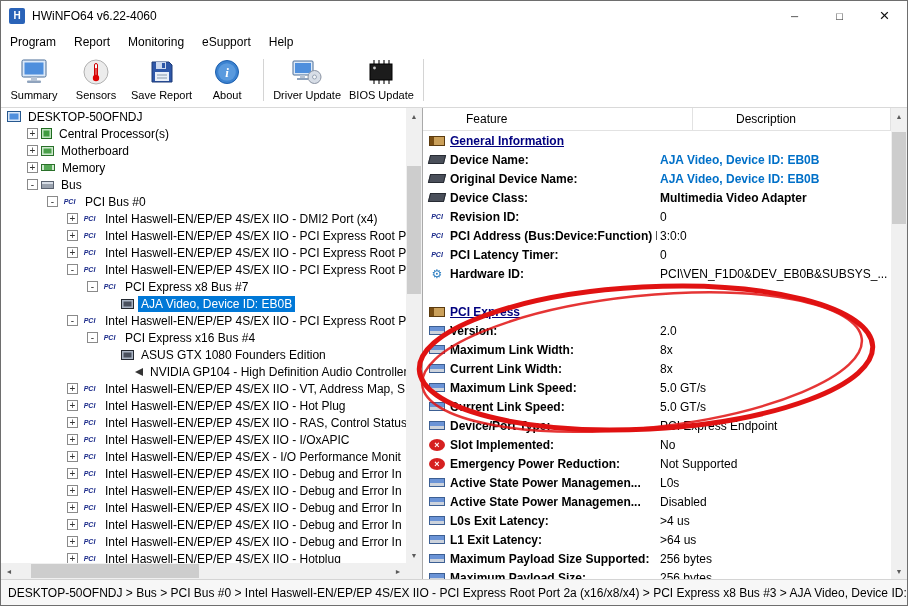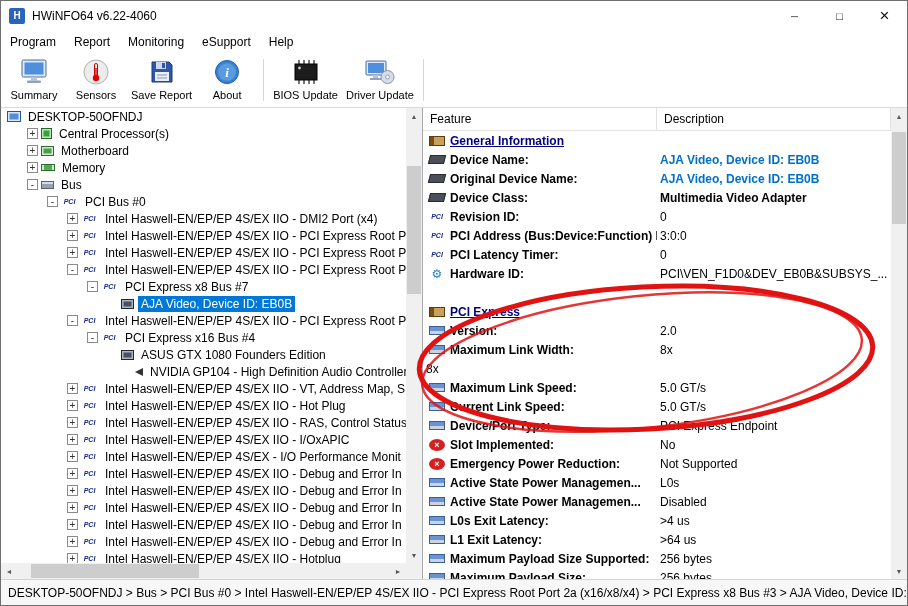--- a/index.html
+++ b/index.html
@@ -54,21 +54,21 @@
   .i-pcie { width:14px; height:9px; background:linear-gradient(180deg,#6a93d6 55%,#cdd3dc 45%); border:1px solid #3c5f93; }
   .i-redx { width:12px; height:12px; border-radius:50%; background:#d62020; color:#fff; font:bold 9px/12px "Liberation Sans",sans-serif; text-align:center; }
 
   
   .splitter { width:1px; background:#a9a9a9; flex:none; }
 
   
   .detail-panel { flex:1; position:relative; font-size:12px; }
   .detail-header { position:absolute; left:0; right:16px; top:0; height:23px; display:flex; align-items:center;
                    border-bottom:1px solid #e2e2e2; background:#fff; }
-  .hcell { height:100%; display:flex; align-items:center; padding-left:7px; color:#000; }
+  .hcell { height:100%; display:flex; align-items:center; padding-left:7px; color:#000;margin-left:36px; }
   .hcell.f { width:234px; border-right:1px solid #e2e2e2; flex:none; }
   .hcell.d { flex:1; border-right:1px solid #e2e2e2; }
   .detail-rows { position:absolute; left:0; right:16px; top:23px; bottom:0; overflow:hidden; }
   .detail-row { height:19px; display:flex; align-items:center; white-space:nowrap; }
   .detail-row.spacer { height:19px; }
   .fcell { width:234px; flex:none; display:flex; align-items:center; overflow:hidden; }
   .dicon { flex:none; width:16px; margin:0 5px 0 6px; display:inline-flex; align-items:center; justify-content:center; }
   .flabel { font-weight:bold; color:#000; overflow:hidden; }
   .slabel { color:#00007f; text-decoration:underline; }
   .dcell { flex:1; overflow:hidden; padding-left:3px; color:#000; }
@@ -159,48 +159,48 @@
       <span>
         <svg width="26" height="26" viewBox="0 0 26 26">
           <circle cx="13" cy="13" r="11.5" fill="#3b82d0" stroke="#1d5fae"></circle>
           <circle cx="13" cy="13" r="8.8" fill="#5a9ade"></circle>
           <text x="13" y="18" font-size="13" font-family="Liberation Serif, serif" font-style="italic" font-weight="bold" fill="#ffffff" text-anchor="middle">i</text>
         </svg>
       </span>
       <span>About</span>
     </div>
     <div class="tool-sep"></div>
+    <div class="tool-btn">
+      <span>
+        <svg width="30" height="26" viewBox="0 0 30 26">
+          <rect x="1" y="2" width="20" height="14" rx="1" fill="#dce9f8" stroke="#4a6d96"></rect>
+          <rect x="3" y="4" width="16" height="10" fill="#4f8fdd"></rect>
+          <rect x="8" y="16" width="5" height="3" fill="#b8c4d4"></rect>
+          <rect x="5" y="19" width="11" height="2" fill="#8fa3bd"></rect>
+          <circle cx="22.5" cy="18" r="6.5" fill="#d7dde6" stroke="#8a93a3"></circle>
+          <circle cx="22.5" cy="18" r="2" fill="#f5f7fa" stroke="#99a5b5"></circle>
+        </svg>
+      </span>
+      <span>Driver Update</span>
+    </div>
     <div class="tool-btn">
       <span>
         <svg width="28" height="26" viewBox="0 0 28 26">
           <g stroke="#555" stroke-width="1.6">
             <line x1="7" y1="1" x2="7" y2="25"></line>
               <line x1="12" y1="1" x2="12" y2="25"></line>
             <line x1="17" y1="1" x2="17" y2="25"></line>
               <line x1="22" y1="1" x2="22" y2="25"></line>
           </g>
           <rect x="3" y="5" width="22" height="16" fill="#1c1c1c" stroke="#000"></rect>
           <circle cx="7.5" cy="9" r="1.4" fill="#cccccc"></circle>
         </svg>
       </span>
       <span>BIOS Update</span>
     </div>
-    <div class="tool-btn">
-      <span>
-        <svg width="30" height="26" viewBox="0 0 30 26">
-          <rect x="1" y="2" width="20" height="14" rx="1" fill="#dce9f8" stroke="#4a6d96"></rect>
-          <rect x="3" y="4" width="16" height="10" fill="#4f8fdd"></rect>
-          <rect x="8" y="16" width="5" height="3" fill="#b8c4d4"></rect>
-          <rect x="5" y="19" width="11" height="2" fill="#8fa3bd"></rect>
-          <circle cx="22.5" cy="18" r="6.5" fill="#d7dde6" stroke="#8a93a3"></circle>
-          <circle cx="22.5" cy="18" r="2" fill="#f5f7fa" stroke="#99a5b5"></circle>
-        </svg>
-      </span>
-      <span>Driver Update</span>
-    </div>
     <div class="tool-sep"></div>
   </div>
 
   <div class="main">
 
     <div class="tree-panel">
       <div class="tree-viewport">
           <div class="tree-row" style="padding-left: 6px;">
             <span class="ticon i-computer"></span>
             <span class="tlabel">DESKTOP-50OFNDJ</span>
@@ -438,20 +438,24 @@
             <div class="dcell">2.0</div>
           </div>
           <div class="detail-row">
             <div class="fcell">
               <span class="dicon i-pcie"></span>
               <span class="flabel">Maximum Link Width:</span>
             </div>
             <div class="dcell">8x</div>
           </div>
           <div class="detail-row">
+            <div class="fcell">
+              <span class="dicon i-pcie"></span>
+              <span class="flabel">Current Link Width:</span>
+            </div>
             <div class="dcell">8x</div>
           </div>
           <div class="detail-row">
             <div class="fcell">
               <span class="dicon i-pcie"></span>
               <span class="flabel">Maximum Link Speed:</span>
             </div>
             <div class="dcell">5.0 GT/s</div>
           </div>
           <div class="detail-row">

